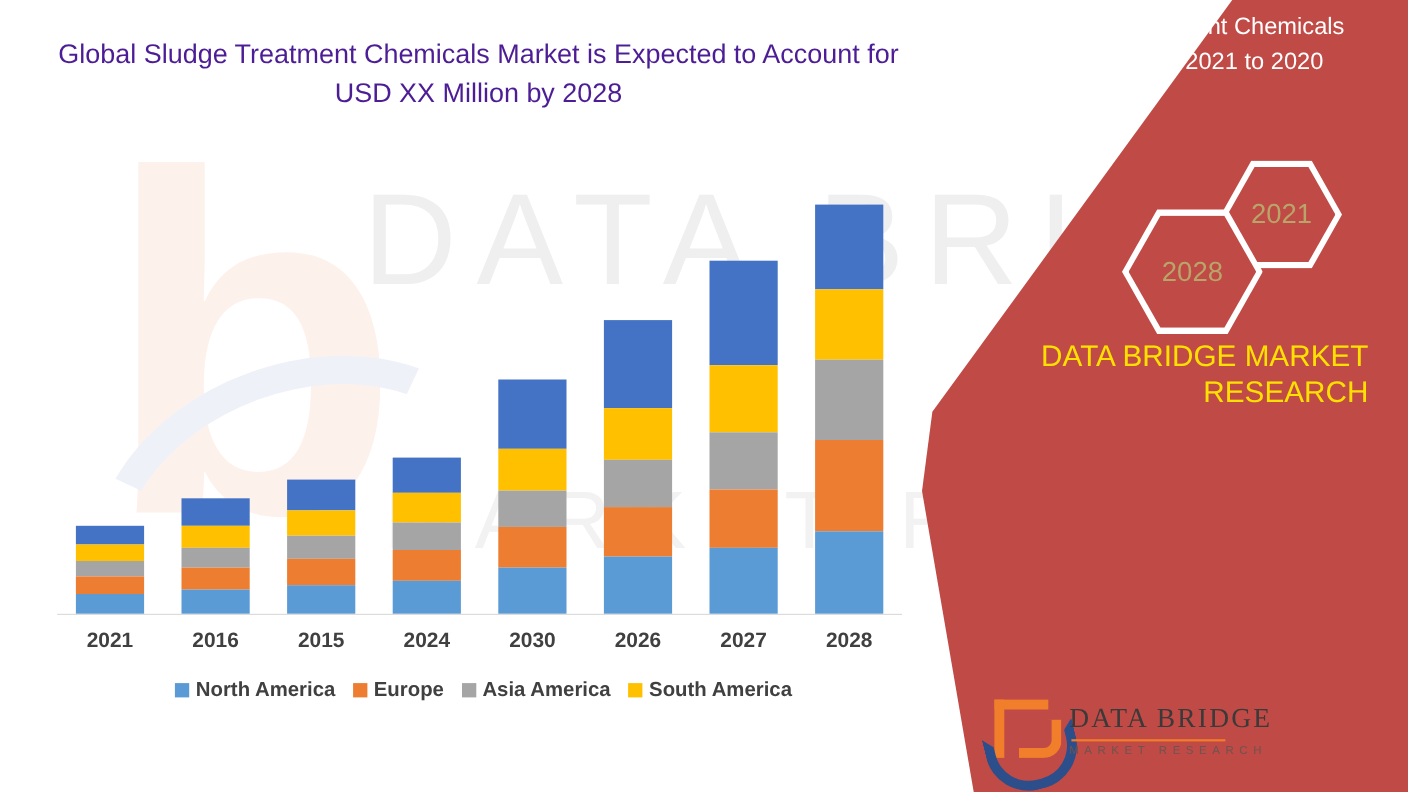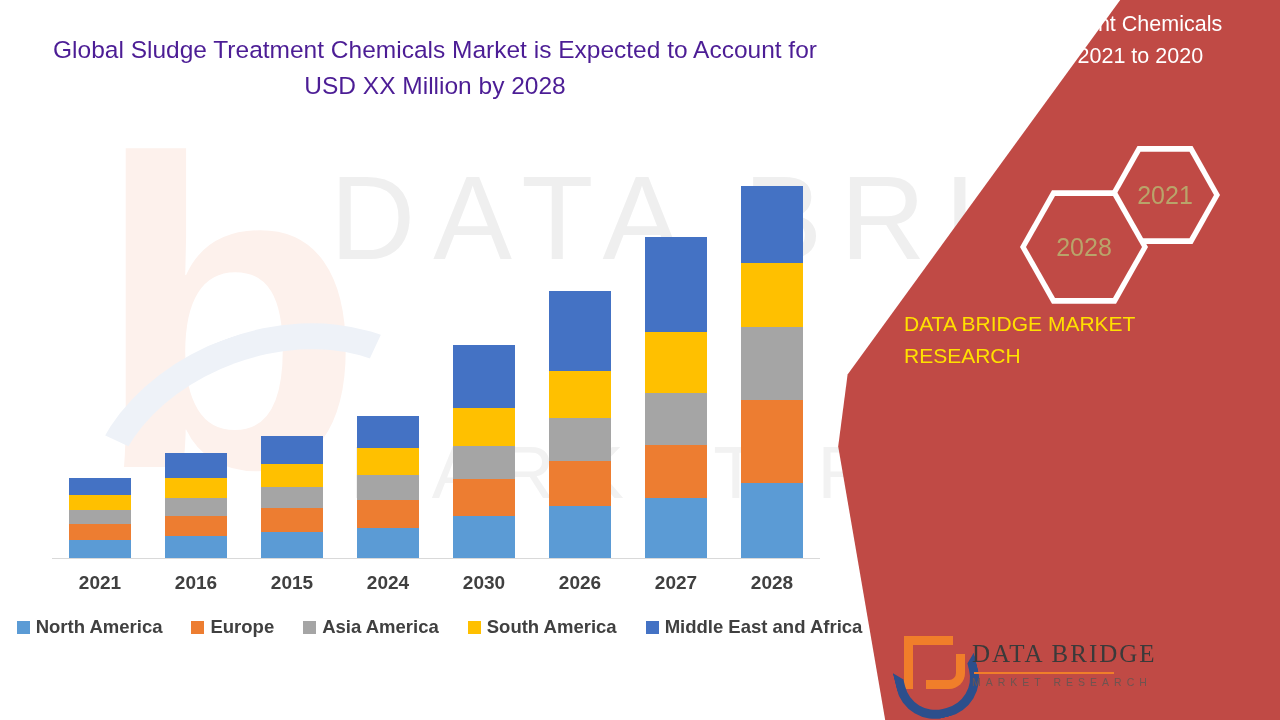--- a/index.html
+++ b/index.html
@@ -54,21 +54,21 @@
   .xlabels{
     position:absolute;left:52px;top:572px;width:768px;
     display:flex;
   }
   .xlabels div{
     flex:1 1 0;text-align:center;color:#404040;font-size:19px;font-weight:700;
   }
 
   .legend{
     position:absolute;left:52px;top:616px;width:775px;
-    display:flex;justify-content:center;align-items:center;gap:29px;
+    display:flex;justify-content:center;align-items:center;gap:16px;
   }
   .lg{display:flex;align-items:center;gap:6px;}
   .lg .sw{width:13px;height:13px;display:inline-block;}
   .lg .tx{color:#404040;font-size:18.5px;font-weight:700;white-space:nowrap;}
 
   
   .panel{
     position:absolute;right:0;top:0;width:470px;height:720px;
     background:#c04a45;
     clip-path:polygon(66% 0%, 100% 0%, 100% 100%, 16% 100%, 6% 62%, 8% 52%);
@@ -91,22 +91,22 @@
   .hex-hole{
     position:absolute;left:6px;top:6px;right:6px;bottom:6px;
     clip-path:polygon(25% 2%, 75% 2%, 100% 50%, 75% 98%, 25% 98%, 0% 50%);
     background:#c04a45;
   }
   .hex span{position:relative;z-index:3;}
   .hex-2021{right:0px;top:-6px;width:110px;height:102px;font-size:25px;}
   .hex-2028{right:72px;top:38px;width:128px;height:118px;font-size:25px;}
 
   .brand{
-    position:absolute;right:36px;top:308px;width:340px;text-align:left;
-    color:#ffe000;font-size:21px;line-height:32px;
+    position:absolute;right:36px;top:308px;width:340px;text-align:right;
+    color:#ffe000;font-size:27px;line-height:32px;
   }
 
   
   .logo{position:absolute;right:162px;bottom:14px;width:220px;height:78px;}
   .logo-mark{position:absolute;left:0;top:8px;width:68px;height:62px;}
   .lm-b{
     position:absolute;left:6px;top:0;width:40px;height:44px;
     border:9px solid #f07e2a;border-right:none;border-bottom:none;
   }
   .lm-b2{
@@ -239,24 +239,20 @@
       <span class="tx">Europe</span>
     </div>
     <div class="lg">
       <span class="sw" style="background: rgb(165, 165, 165);"></span>
       <span class="tx">Asia America</span>
     </div>
     <div class="lg">
       <span class="sw" style="background: rgb(255, 192, 0);"></span>
       <span class="tx">South America</span>
     </div>
-    <div class="lg">
-      <span class="sw" style="background: rgb(68, 114, 196);"></span>
-      <span class="tx">Middle East and Africa</span>
-    </div>
   </div>
 
 <div class="panel"></div>
 <div class="panel-title">Global Sludge Treatment Chemicals Market, By Regions, 2021 to 2020</div>
 
 <div class="hexwrap">
   <div class="hex hex-2021">
     <div class="hex-inner"></div>
     <div class="hex-hole"></div>
     <span>2021</span>

